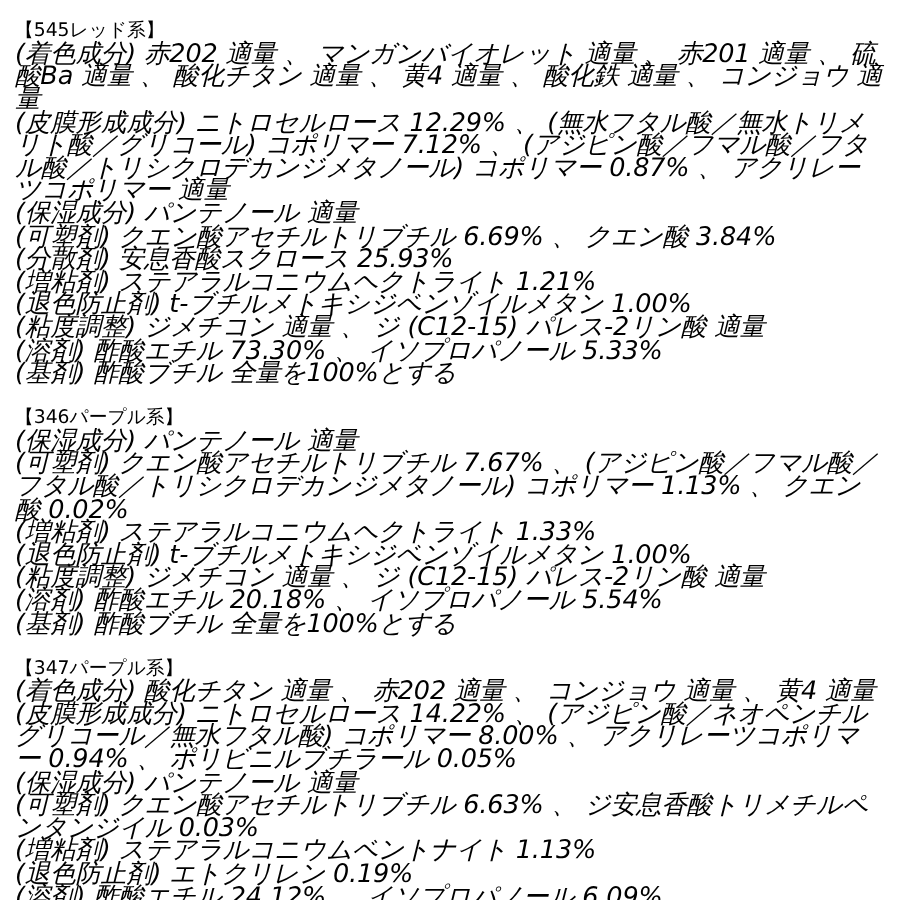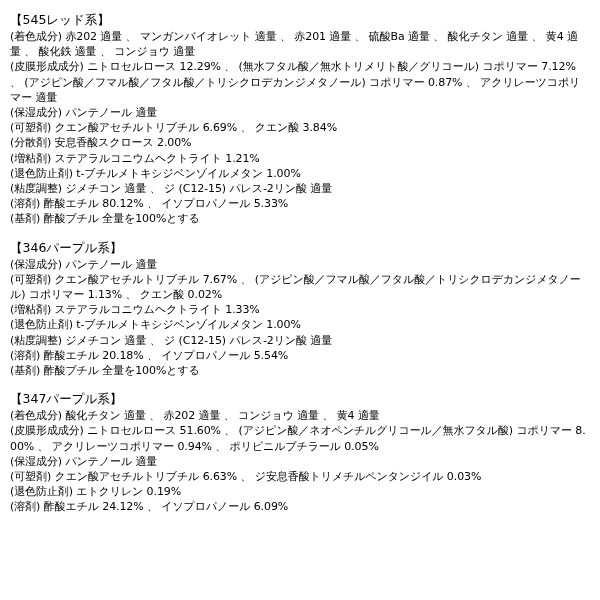--- a/index.html
+++ b/index.html
@@ -24,47 +24,48 @@
     margin-bottom: 6px;
   }
   .block-title {
     font-size: 12.5px;
     line-height: 16px;
     font-weight: normal;
     margin: 0 0 1px 0;
     letter-spacing: 0px;
   }
   .line {
-    font-size: 11px;
+    font-size: 17px;
     line-height: 15.2px;
     margin: 0;
     white-space: pre-wrap;
     word-break: break-all;
     letter-spacing: -0.1px;
+    font-style: italic;
   }
   .spacer {
     height: 7px;
   }
 </style>
 </head>
 <body>
 
 <div class="page">
 
   <div class="block">
     <p class="block-title">【545レッド系】</p>
     <p class="line">(着色成分) 赤202 適量 、 マンガンバイオレット 適量 、 赤201 適量 、 硫酸Ba 適量 、 酸化チタン 適量 、 黄4 適量 、 酸化鉄 適量 、 コンジョウ 適量</p>
     <p class="line">(皮膜形成成分) ニトロセルロース 12.29% 、 (無水フタル酸／無水トリメリト酸／グリコール) コポリマー 7.12% 、 (アジピン酸／フマル酸／フタル酸／トリシクロデカンジメタノール) コポリマー 0.87% 、 アクリレーツコポリマー 適量</p>
     <p class="line">(保湿成分) パンテノール 適量</p>
     <p class="line">(可塑剤) クエン酸アセチルトリブチル 6.69% 、 クエン酸 3.84%</p>
-    <p class="line">(分散剤) 安息香酸スクロース 2.00%</p>
+    <p class="line">(分散剤) 安息香酸スクロース 25.93%</p>
     <p class="line">(増粘剤) ステアラルコニウムヘクトライト 1.21%</p>
     <p class="line">(退色防止剤) t-ブチルメトキシジベンゾイルメタン 1.00%</p>
     <p class="line">(粘度調整) ジメチコン 適量 、 ジ (C12-15) パレス-2リン酸 適量</p>
-    <p class="line">(溶剤) 酢酸エチル 80.12% 、 イソプロパノール 5.33%</p>
+    <p class="line">(溶剤) 酢酸エチル 73.30% 、 イソプロパノール 5.33%</p>
     <p class="line">(基剤) 酢酸ブチル 全量を100%とする</p>
   </div>
 
   <div class="spacer"></div>
 
   <div class="block">
     <p class="block-title">【346パープル系】</p>
     <p class="line">(保湿成分) パンテノール 適量</p>
     <p class="line">(可塑剤) クエン酸アセチルトリブチル 7.67% 、 (アジピン酸／フマル酸／フタル酸／トリシクロデカンジメタノール) コポリマー 1.13% 、 クエン酸 0.02%</p>
     <p class="line">(増粘剤) ステアラルコニウムヘクトライト 1.33%</p>
@@ -72,21 +73,22 @@
     <p class="line">(粘度調整) ジメチコン 適量 、 ジ (C12-15) パレス-2リン酸 適量</p>
     <p class="line">(溶剤) 酢酸エチル 20.18% 、 イソプロパノール 5.54%</p>
     <p class="line">(基剤) 酢酸ブチル 全量を100%とする</p>
   </div>
 
   <div class="spacer"></div>
 
   <div class="block">
     <p class="block-title">【347パープル系】</p>
     <p class="line">(着色成分) 酸化チタン 適量 、 赤202 適量 、 コンジョウ 適量 、 黄4 適量</p>
-    <p class="line">(皮膜形成成分) ニトロセルロース 51.60% 、 (アジピン酸／ネオペンチルグリコール／無水フタル酸) コポリマー 8.00% 、 アクリレーツコポリマー 0.94% 、 ポリビニルブチラール 0.05%</p>
+    <p class="line">(皮膜形成成分) ニトロセルロース 14.22% 、 (アジピン酸／ネオペンチルグリコール／無水フタル酸) コポリマー 8.00% 、 アクリレーツコポリマー 0.94% 、 ポリビニルブチラール 0.05%</p>
     <p class="line">(保湿成分) パンテノール 適量</p>
     <p class="line">(可塑剤) クエン酸アセチルトリブチル 6.63% 、 ジ安息香酸トリメチルペンタンジイル 0.03%</p>
+    <p class="line">(増粘剤) ステアラルコニウムベントナイト 1.13%</p>
     <p class="line">(退色防止剤) エトクリレン 0.19%</p>
     <p class="line">(溶剤) 酢酸エチル 24.12% 、 イソプロパノール 6.09%</p>
 
   </div>
 
 </div>
 
 </body></html>

